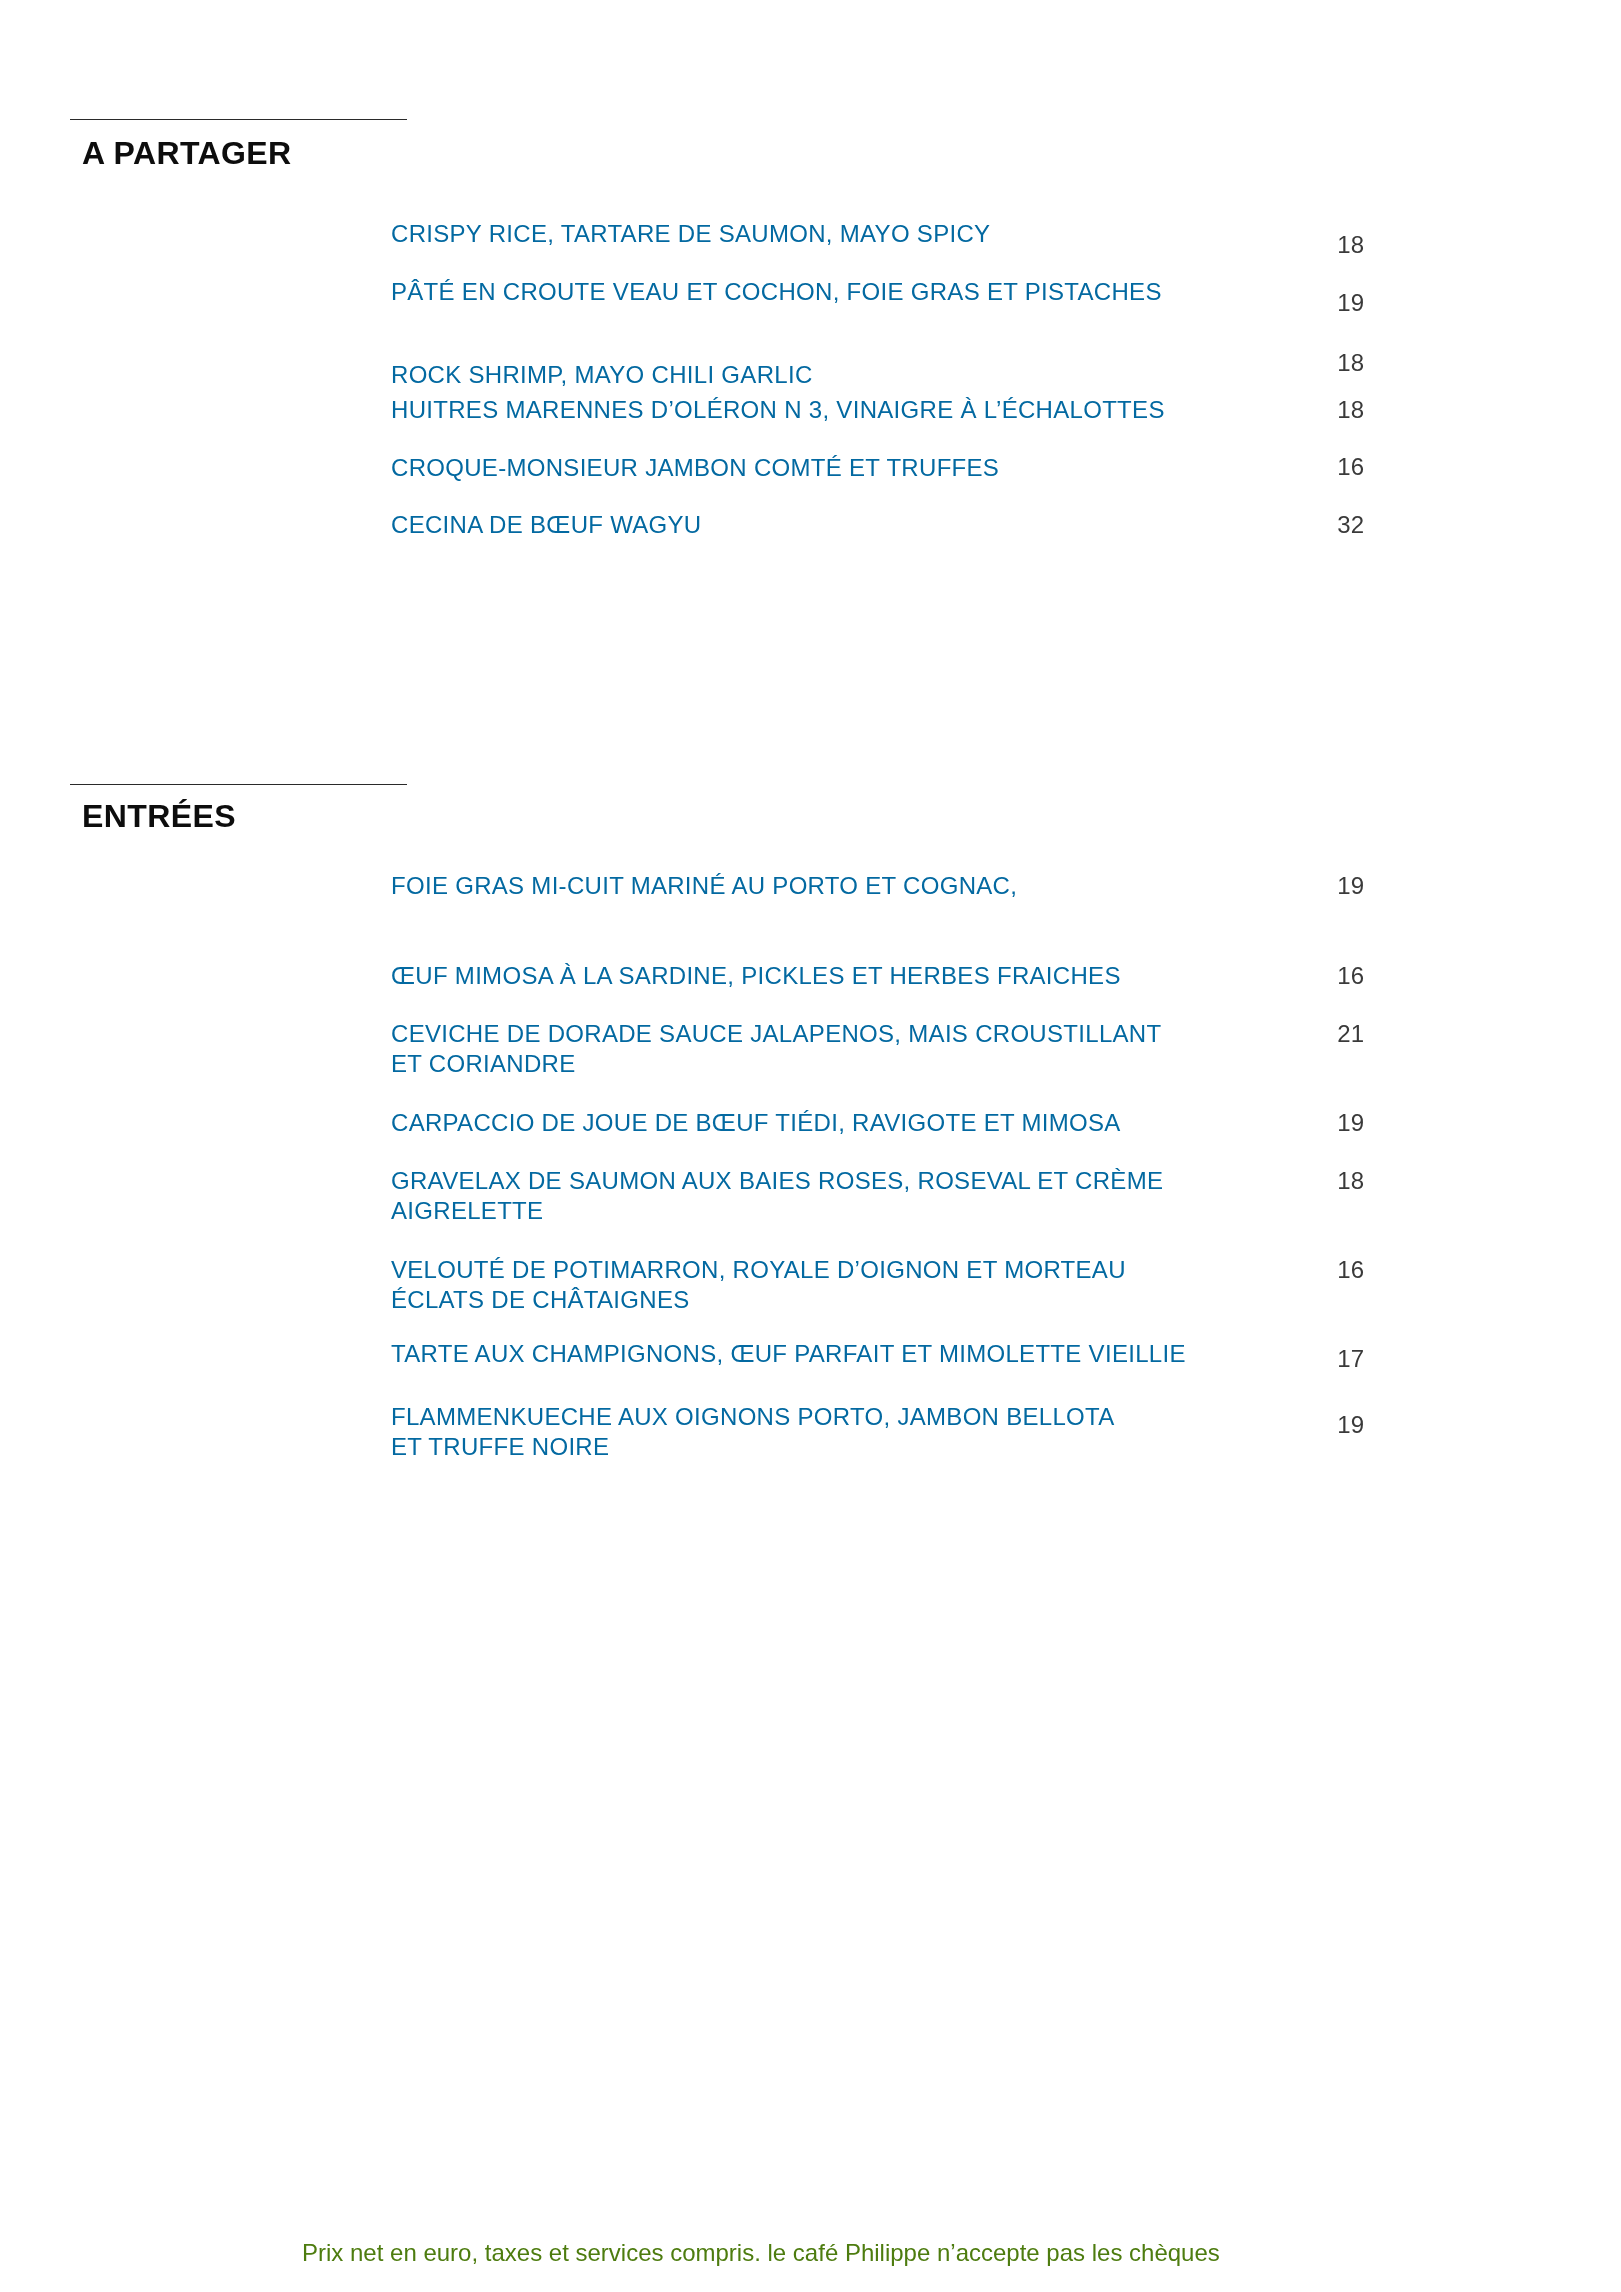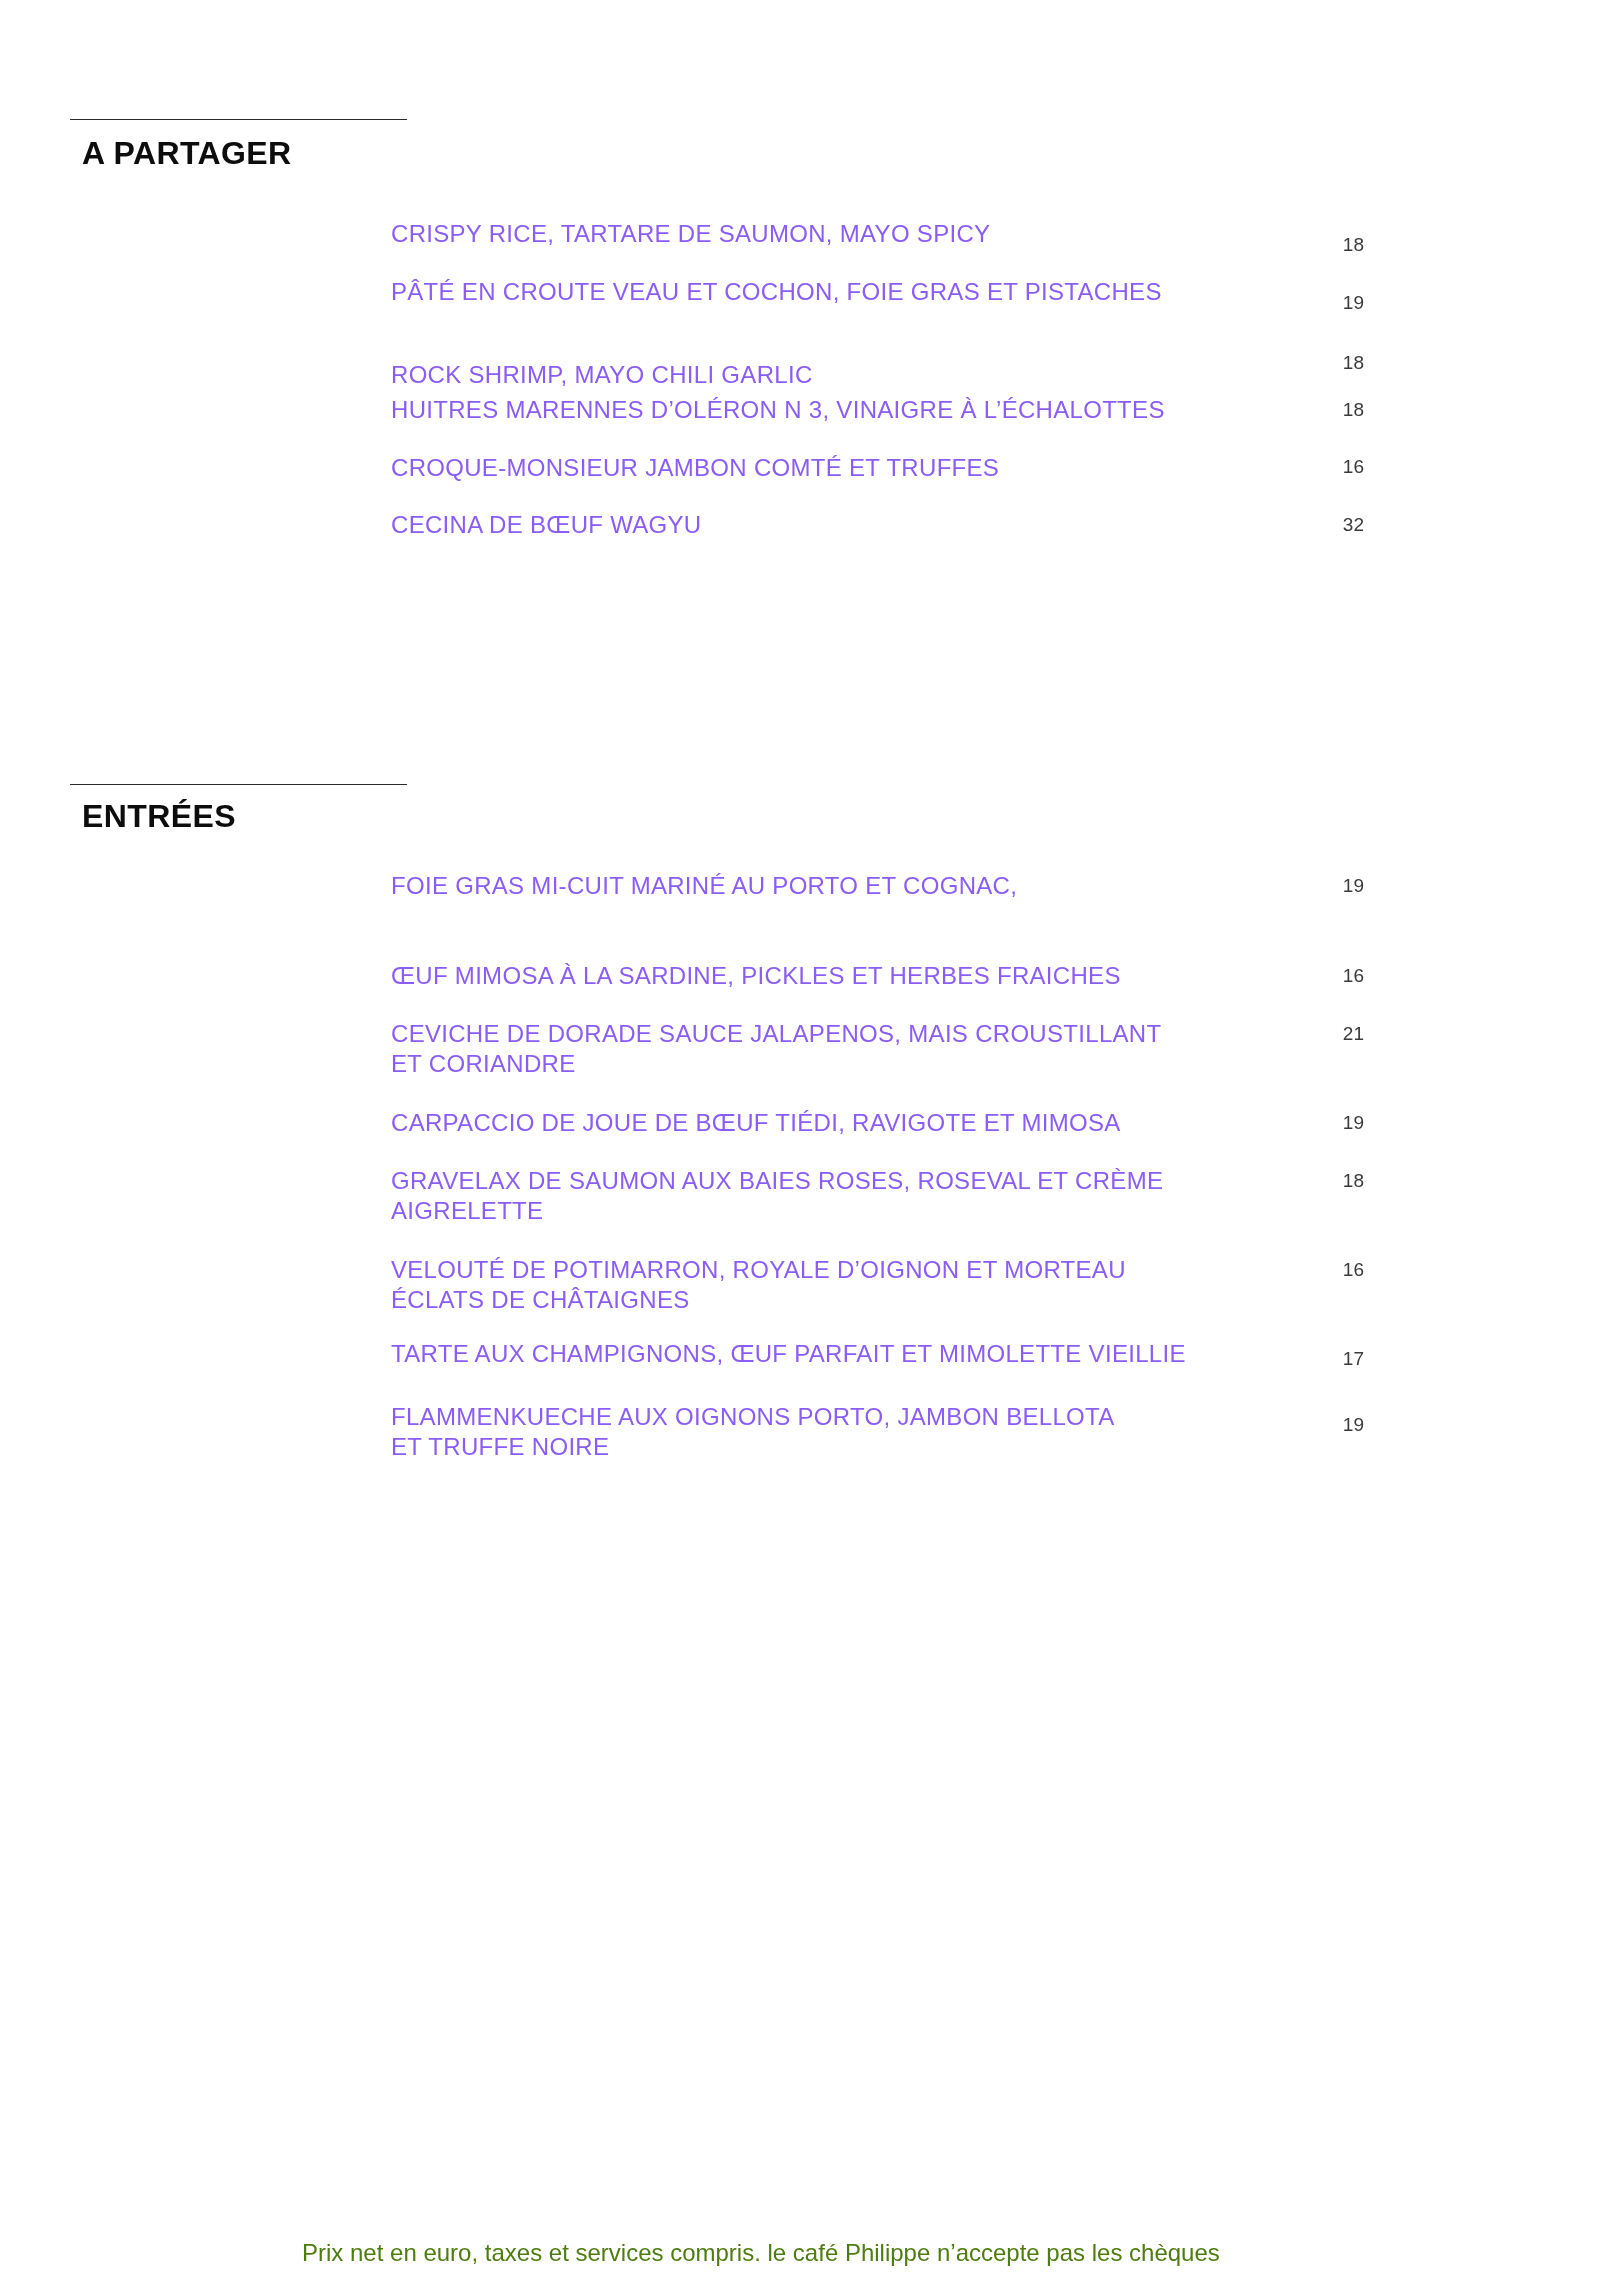--- a/index.html
+++ b/index.html
@@ -35,33 +35,33 @@
       white-space: nowrap;
     }
     .item {
       position: absolute;
       left: 391px;
       width: 860px;
       font-family: "Liberation Sans", sans-serif;
       font-size: 24px;
       line-height: 29.6px;
       letter-spacing: 0.3px;
-      color: #8b5cf6;
+      color: #0369a1;
       white-space: nowrap;
     }
     .item .line {
       display: block;
     }
     .price {
       position: absolute;
       left: 1317px;
       width: 47px;
       text-align: right;
       font-family: "Liberation Sans", sans-serif;
-      font-size: 19px;
+      font-size: 24px;
       line-height: 29.6px;
       color: #3a3a3a;
     }
     .footer {
       position: absolute;
       left: 0;
       width: 1621px;
       top: 2237px;
       text-align: left;
       padding-left: 302px;

